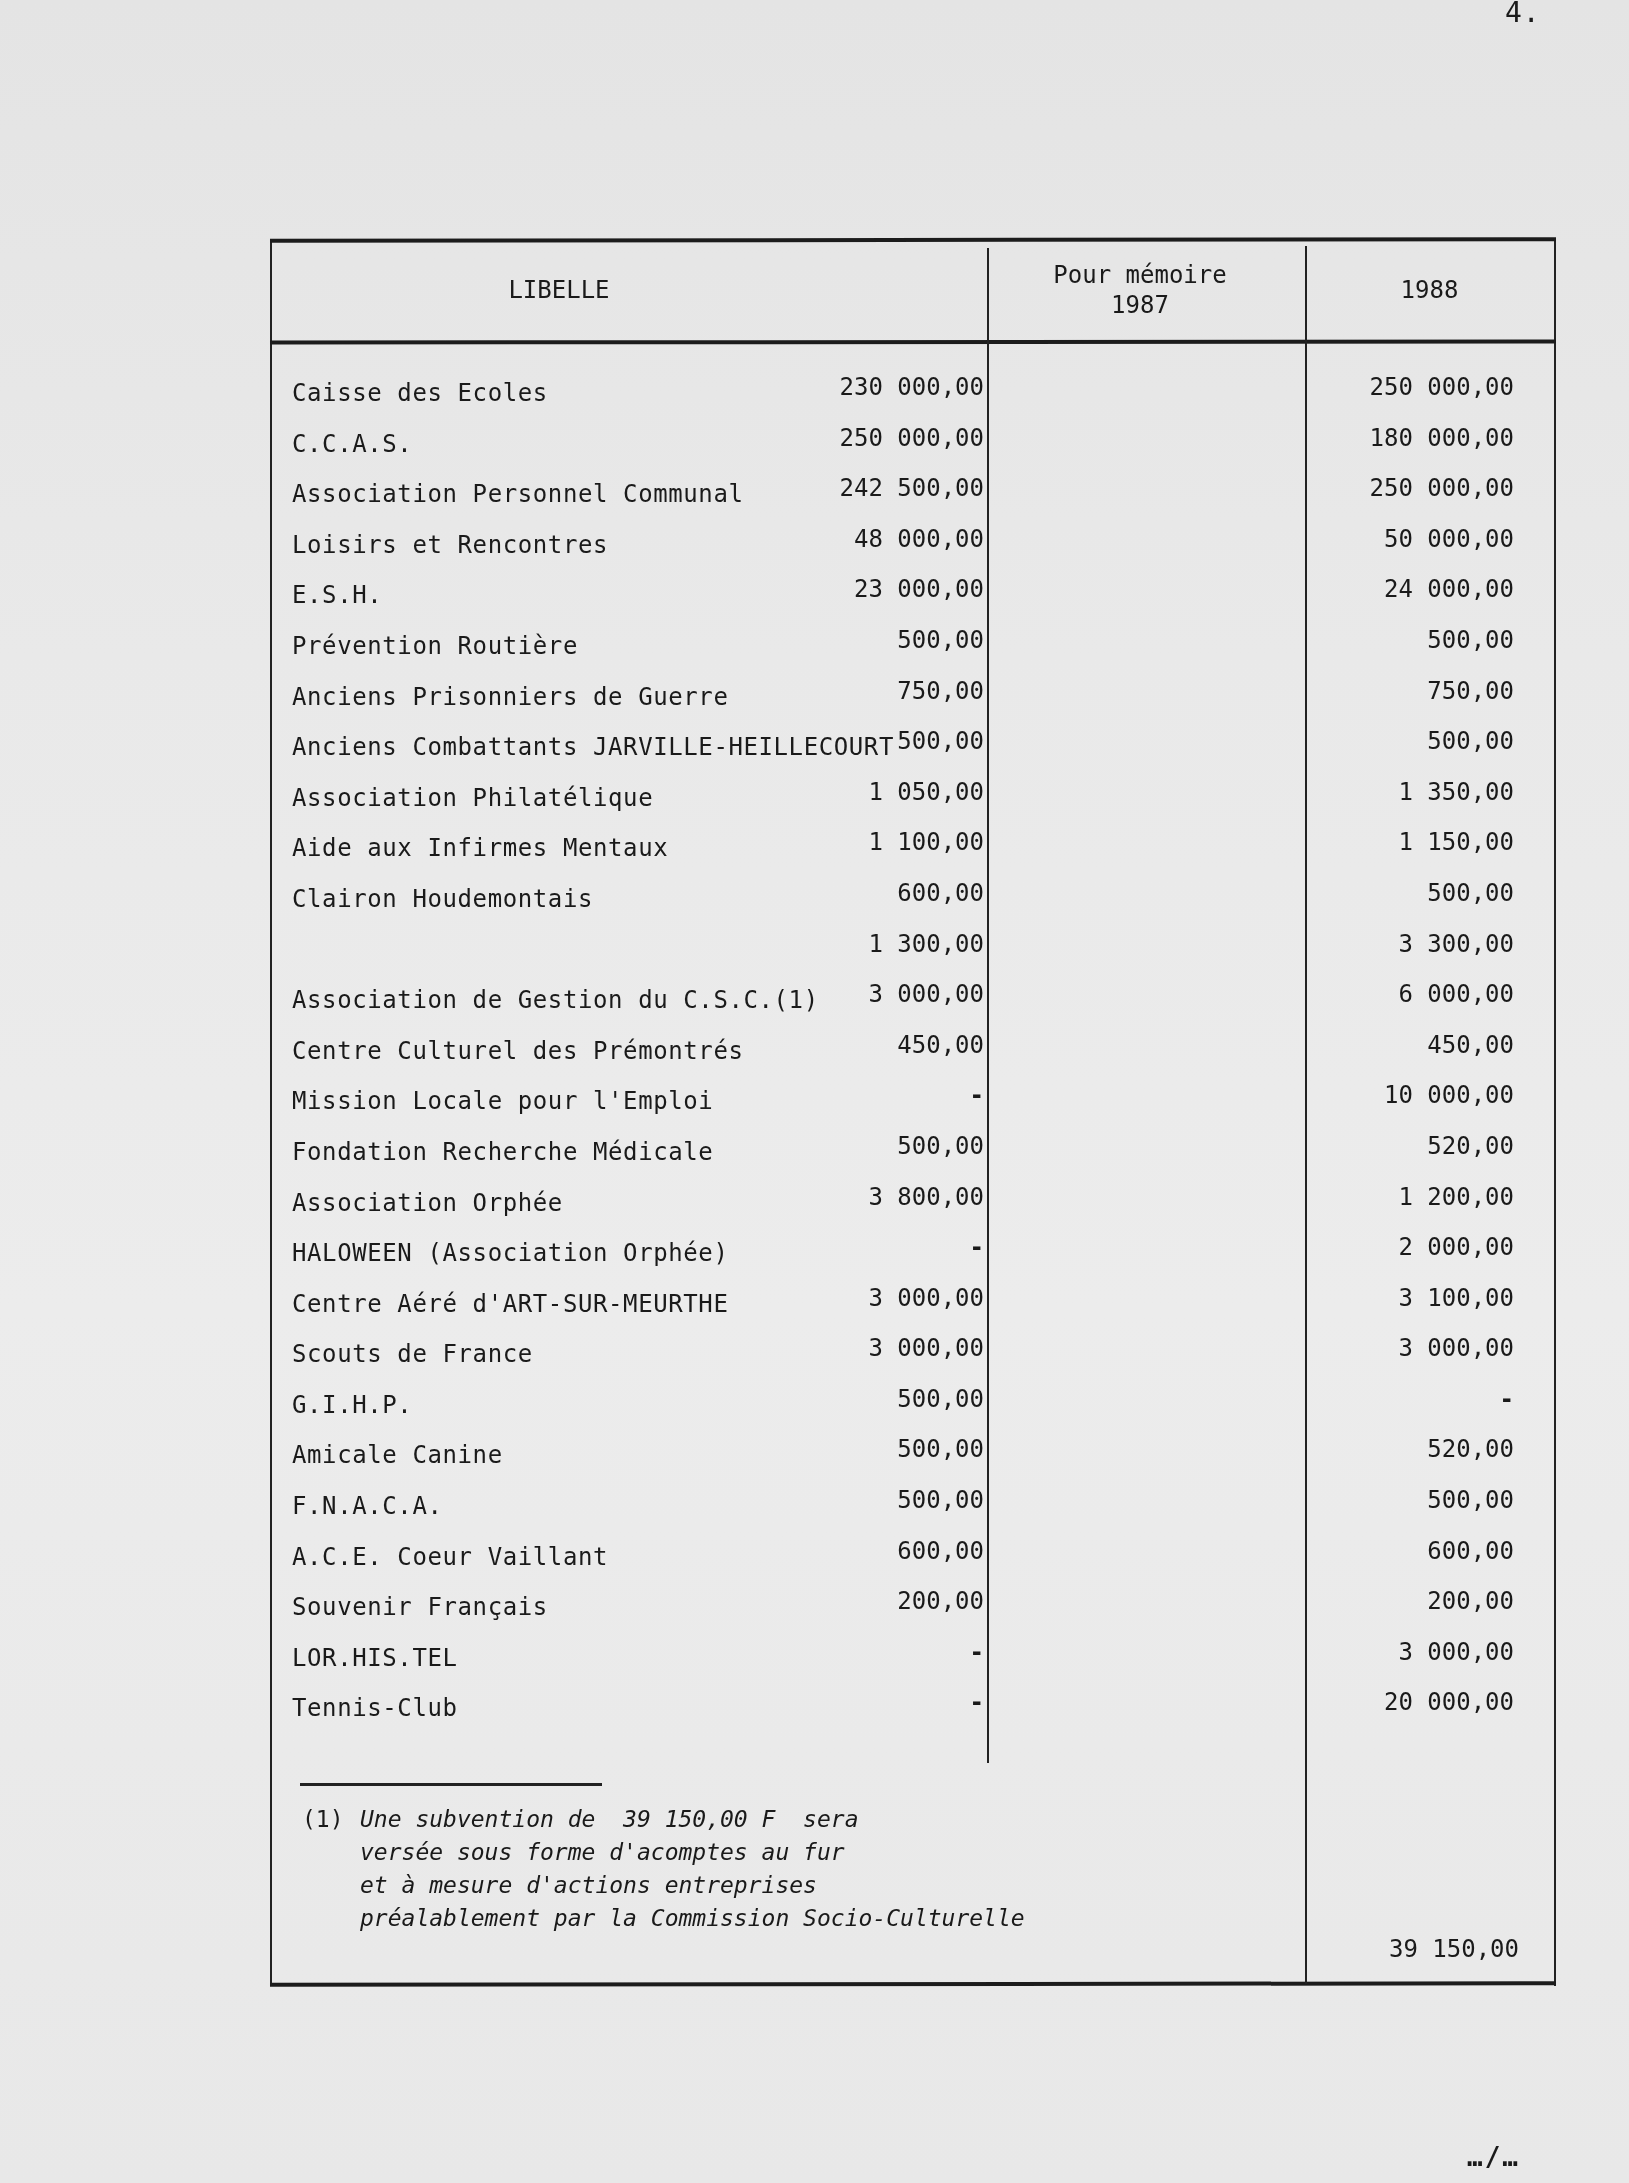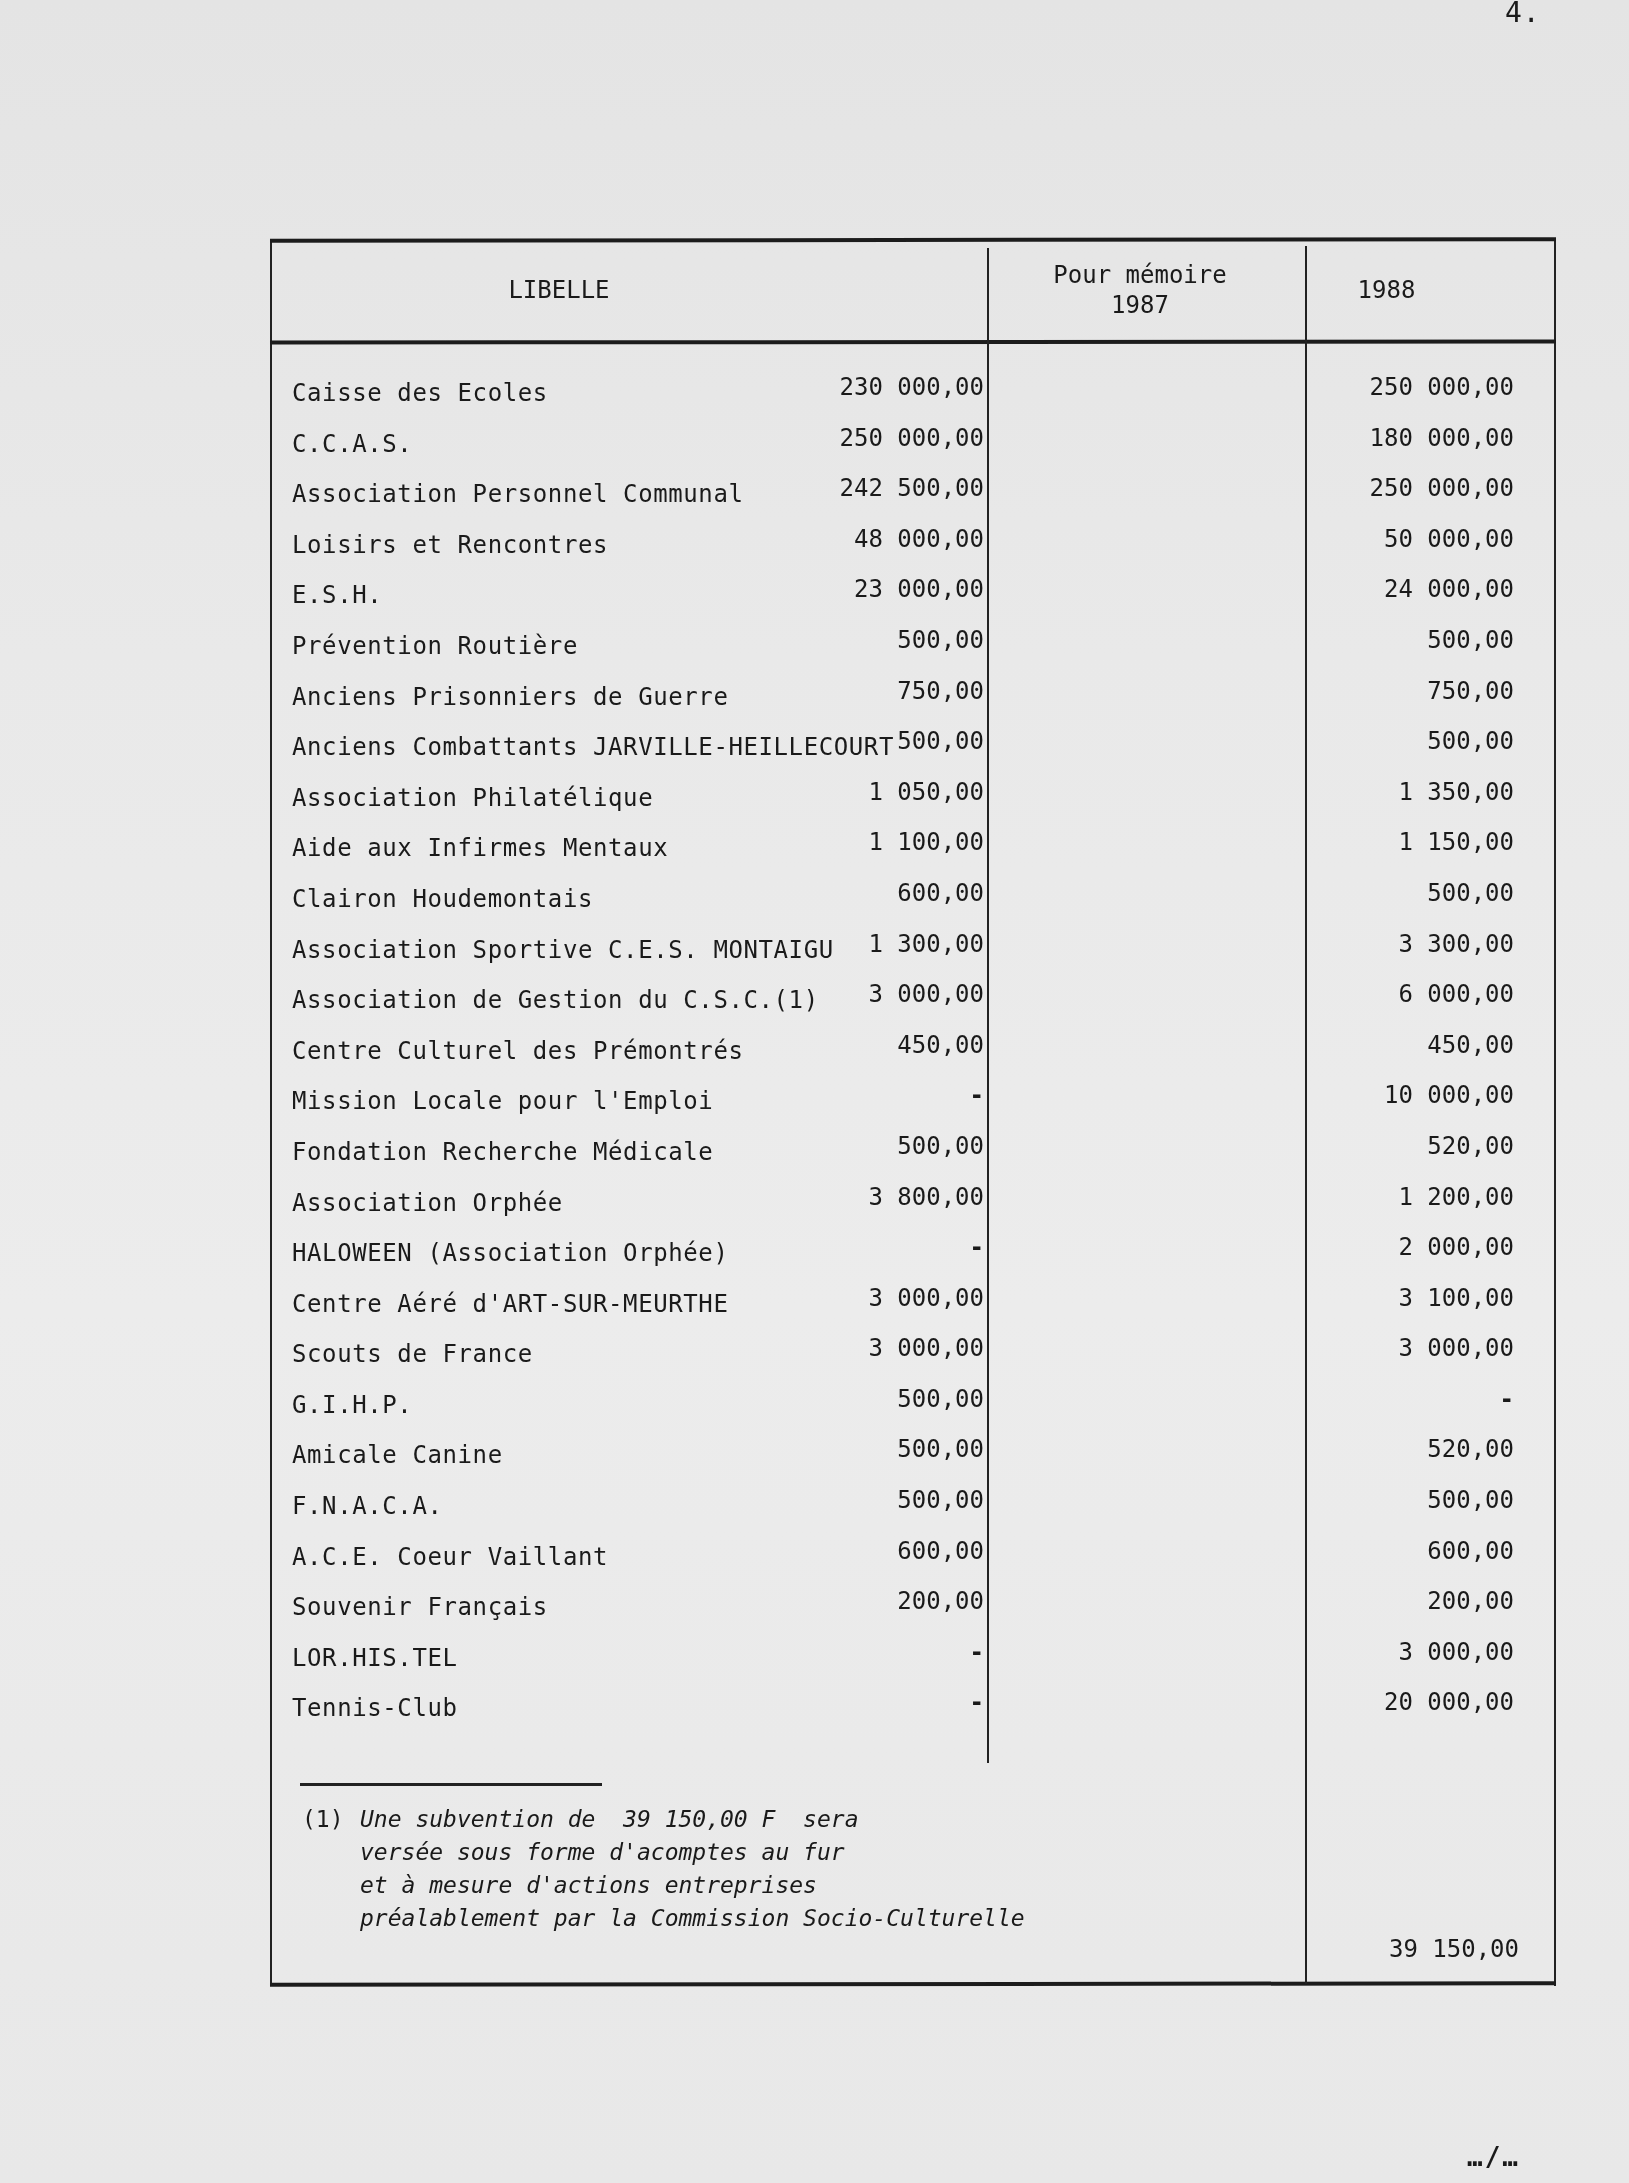--- a/index.html
+++ b/index.html
@@ -55,21 +55,21 @@
       height: 100px;
       display: flex;
       align-items: center;
       justify-content: center;
       text-align: center;
       font-size: 24px;
       line-height: 30px;
     }
     .header-cell.libelle { left: 0; width: 574px; }
     .header-cell.y1987 { left: 710px; width: 316px; flex-direction: column; }
-    .header-cell.y1988 { left: 992px; width: 245px; justify-content: center; }
+    .header-cell.y1988 { left: 1035px; width: 245px; justify-content: center; }
 
     .rows {
       position: absolute;
       left: 0;
       top: 124px;
       width: 1282px;
     }
     .row {
       position: relative;
       height: 50.6px;
@@ -219,21 +219,20 @@
         <span class="label">Aide aux Infirmes Mentaux</span>
         <span class="v1987">1 100,00</span>
         <span class="v1988">1 150,00</span>
       </div>
     <div class="row">
         <span class="label">Clairon Houdemontais</span>
         <span class="v1987">600,00</span>
         <span class="v1988">500,00</span>
       </div>
     <div class="row">
-        <span class="label">Association Sportive C.E.S. MONTAIGU</span>
         <span class="v1987">1 300,00</span>
         <span class="v1988">3 300,00</span>
       </div>
     <div class="row">
         <span class="label">Association de Gestion du C.S.C.(1)</span>
         <span class="v1987">3 000,00</span>
         <span class="v1988">6 000,00</span>
       </div>
     <div class="row">
         <span class="label">Centre Culturel des Prémontrés</span>

